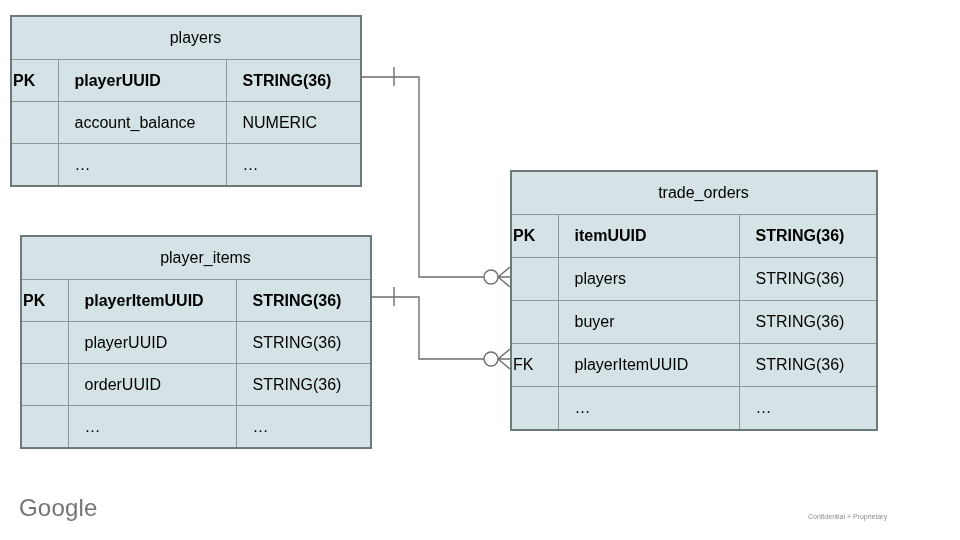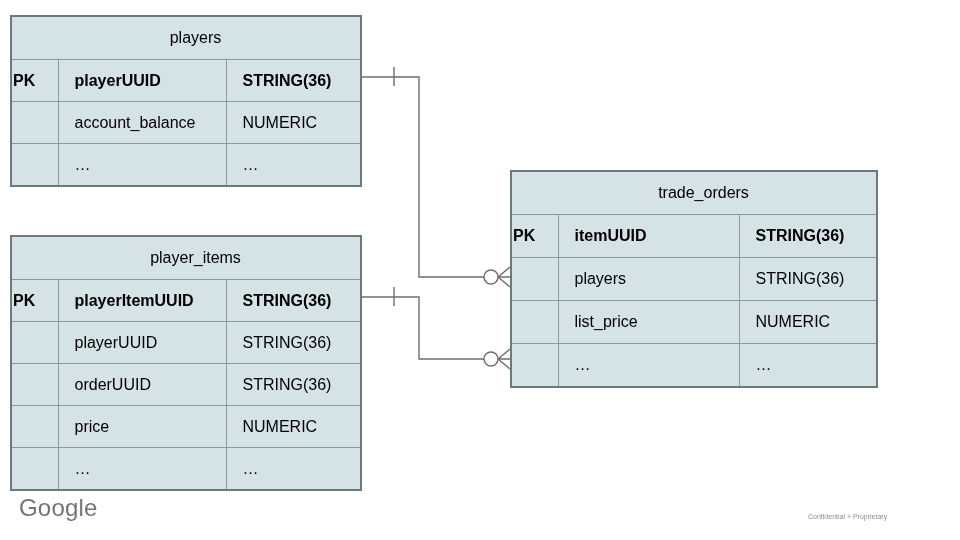--- a/index.html
+++ b/index.html
@@ -4,21 +4,21 @@
 <style>
   html,body { margin:0; padding:0; }
   body {
     width:960px; height:540px; position:relative; overflow:hidden;
     background:#ffffff;
     font-family:"Liberation Sans", sans-serif;
     color:#000;
   }
   .entity { position:absolute; }
   #tbl-players      { left:10px;  top:15px;  width:350px; }
-  #tbl-player-items { left:10px;  top:235px; width:316px; }
+  #tbl-player-items { left:20px;  top:235px; width:316px; }
   #tbl-trade-orders { left:510px; top:170px; width:366px;border-radius:9px; }
 
   table.grid {
     border-collapse:collapse;
     width:100%;
     background:#d6e3e6;
     table-layout:fixed;
   }
   table.grid td {
     border:1px solid #8d9899;
@@ -131,25 +131,20 @@
           <td class="c-name">playerUUID</td>
           <td class="c-type">STRING(36)</td>
         </tr>
         <tr class="attr-row">
           <td class="c-key"></td>
           <td class="c-name">orderUUID</td>
           <td class="c-type">STRING(36)</td>
         </tr>
         <tr class="attr-row">
           <td class="c-key"></td>
-          <td class="c-name">price</td>
-          <td class="c-type">NUMERIC</td>
-        </tr>
-        <tr class="attr-row">
-          <td class="c-key"></td>
           <td class="c-name">…</td>
           <td class="c-type">…</td>
         </tr>
       </tbody>
     </table>
   </div>
 <div id="tbl-trade-orders" class="entity">
     <table class="grid">
       <colgroup>
         <col class="col-key">
@@ -165,22 +160,27 @@
           <td class="c-name">itemUUID</td>
           <td class="c-type">STRING(36)</td>
         </tr>
         <tr class="attr-row">
           <td class="c-key"></td>
           <td class="c-name">players</td>
           <td class="c-type">STRING(36)</td>
         </tr>
         <tr class="attr-row">
           <td class="c-key"></td>
-          <td class="c-name">list_price</td>
-          <td class="c-type">NUMERIC</td>
+          <td class="c-name">buyer</td>
+          <td class="c-type">STRING(36)</td>
+        </tr>
+        <tr class="attr-row">
+          <td class="c-key">FK</td>
+          <td class="c-name">playerItemUUID</td>
+          <td class="c-type">STRING(36)</td>
         </tr>
         <tr class="attr-row">
           <td class="c-key"></td>
           <td class="c-name">…</td>
           <td class="c-type">…</td>
         </tr>
       </tbody>
     </table>
   </div>
 

